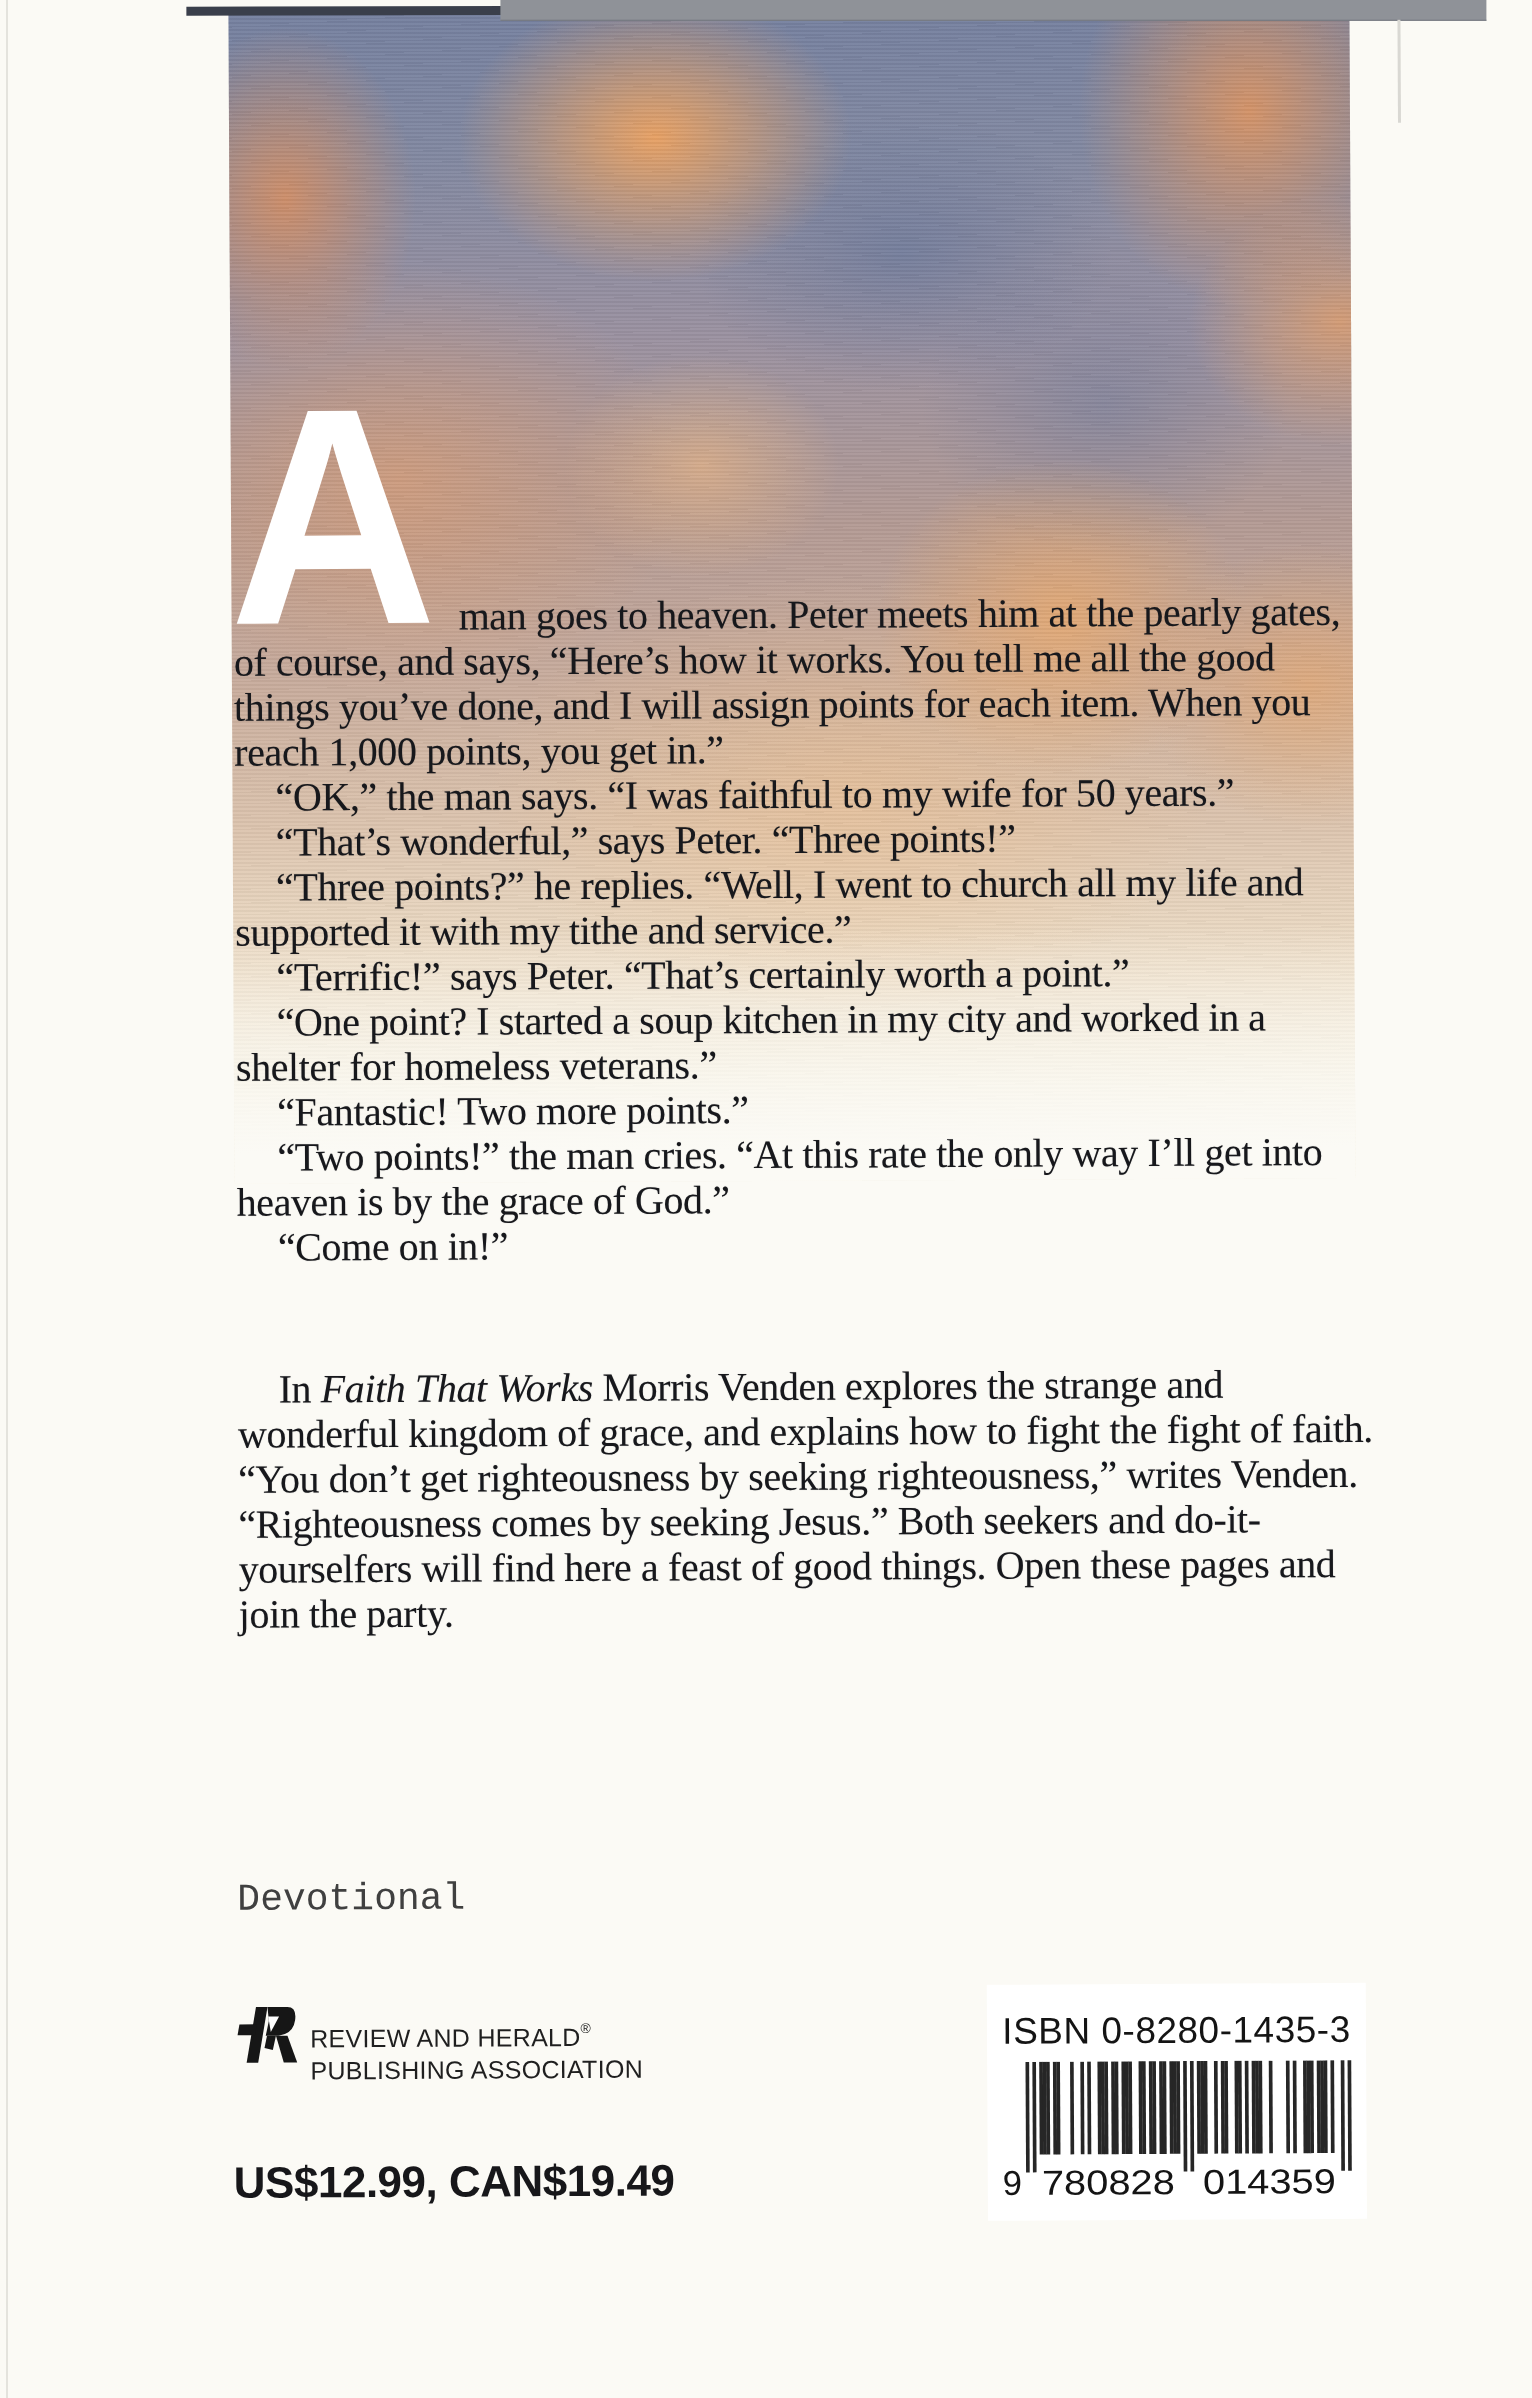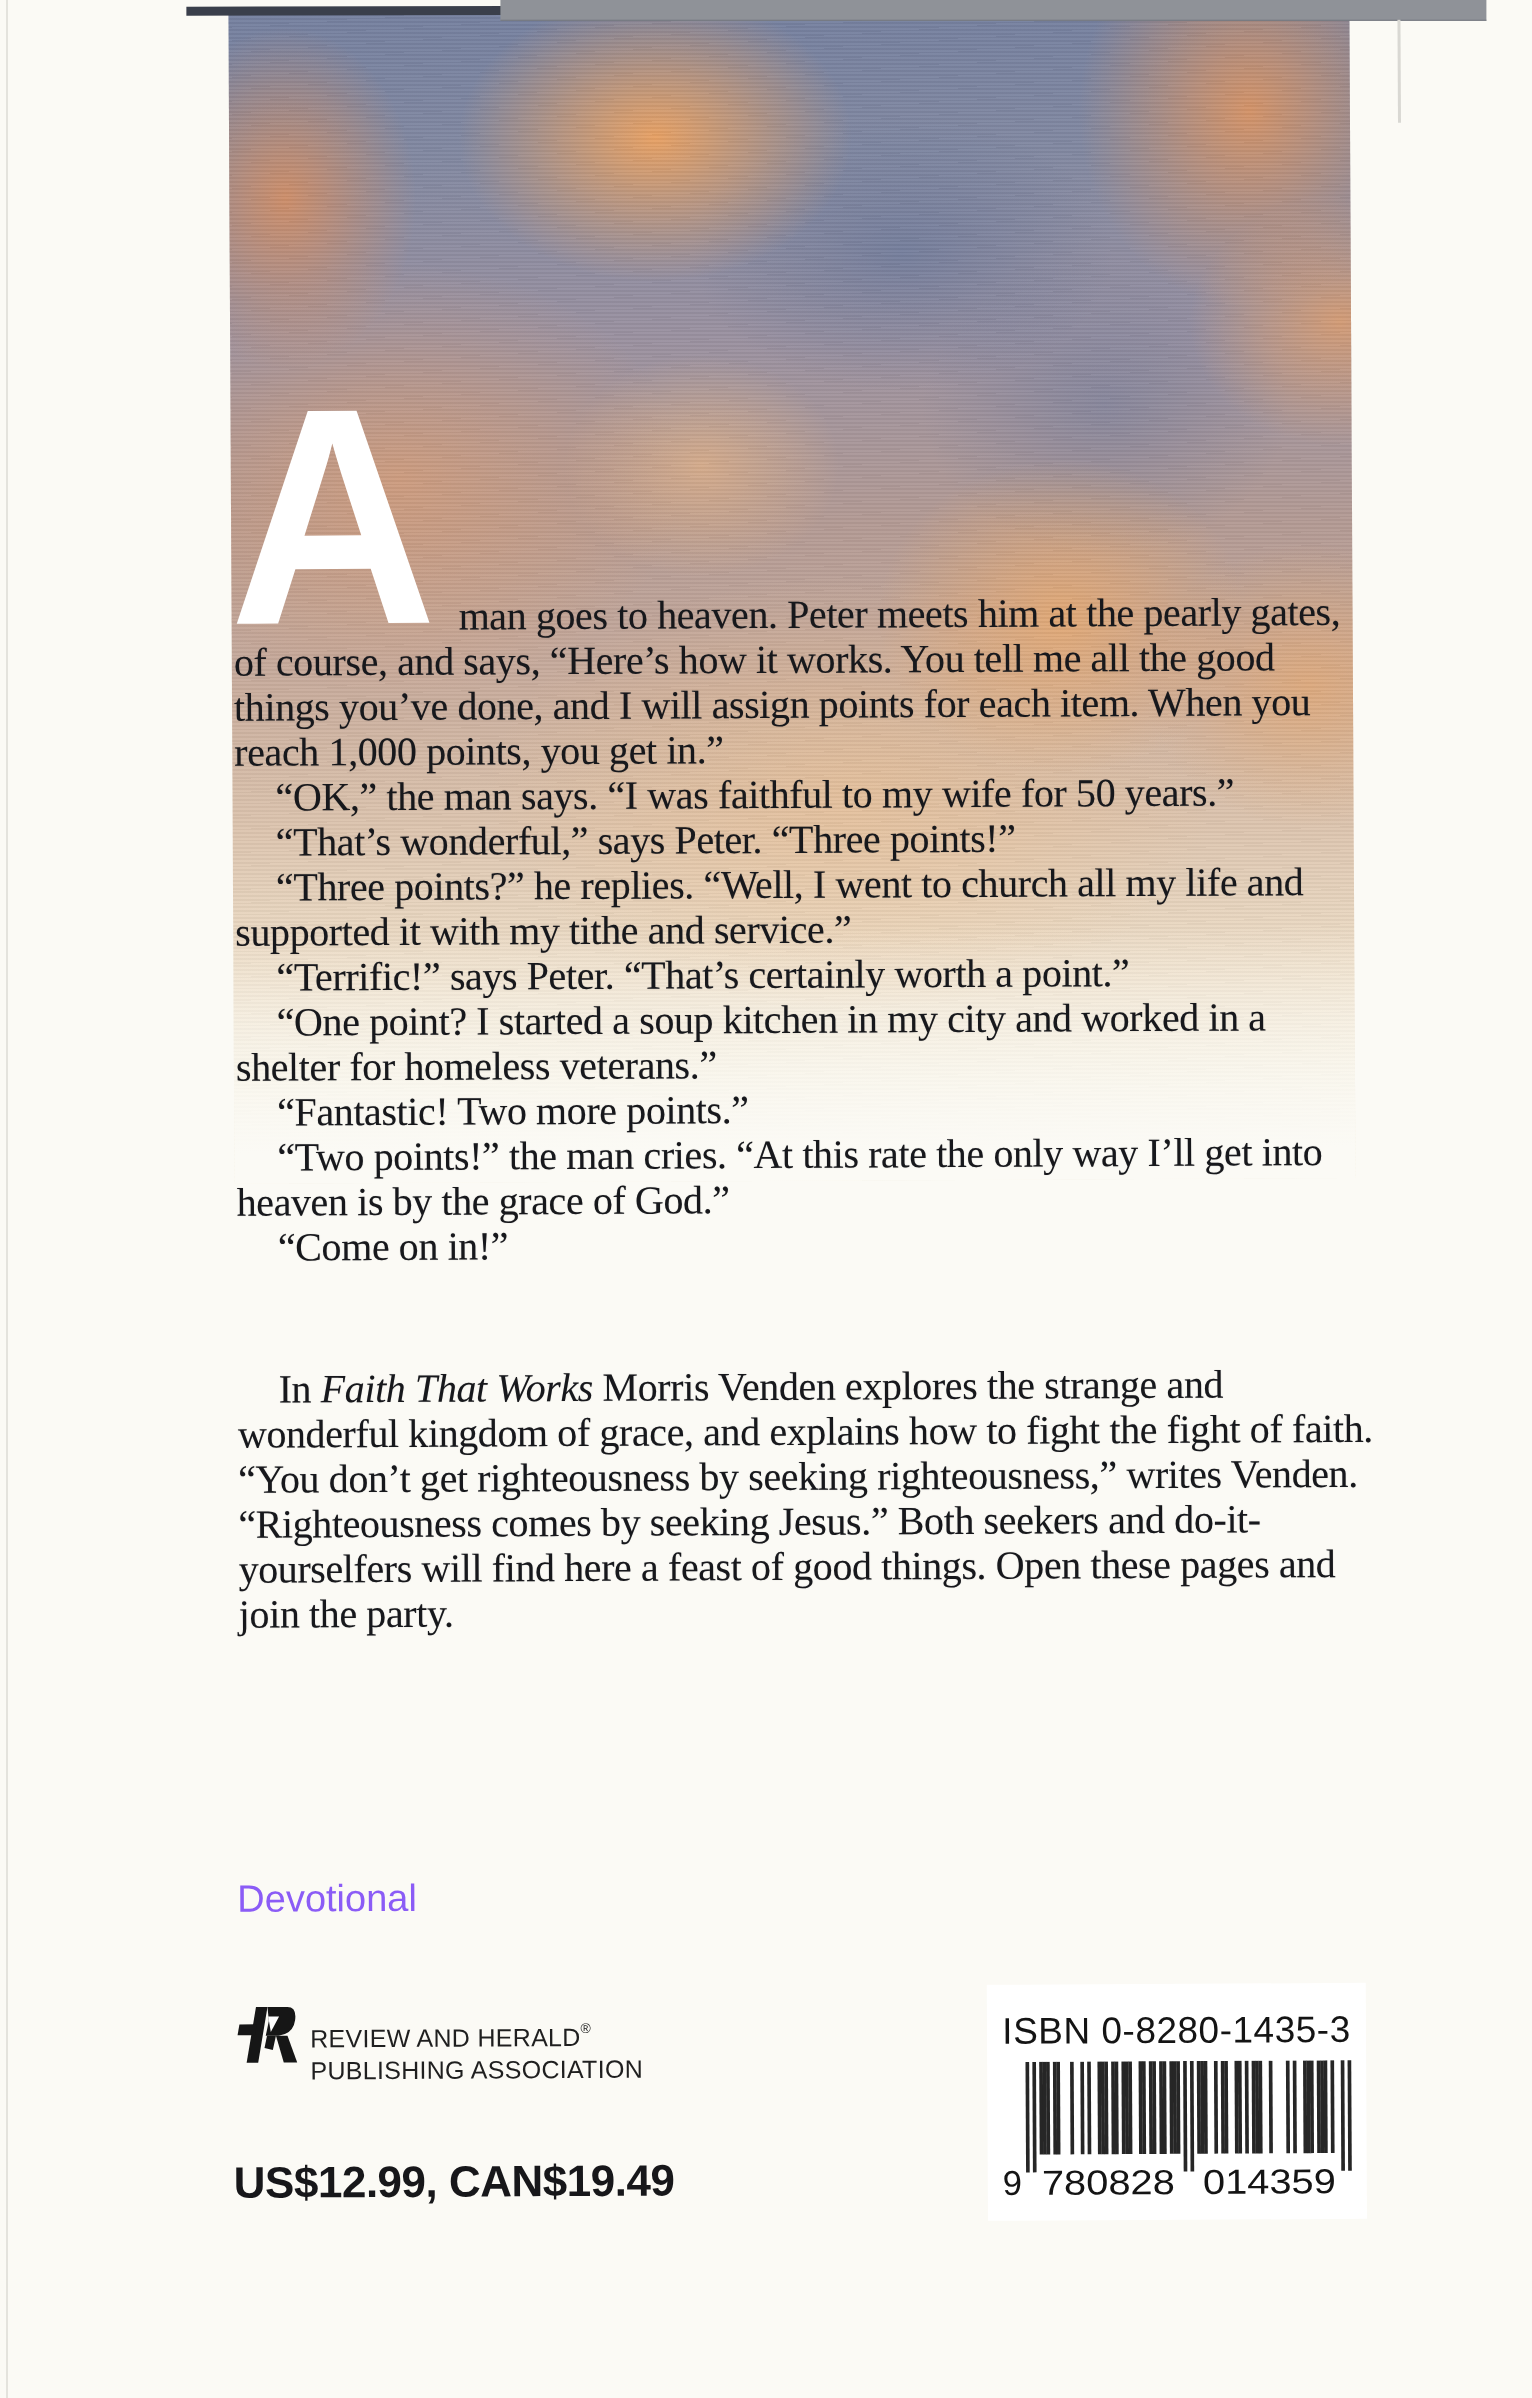--- a/index.html
+++ b/index.html
@@ -67,22 +67,22 @@
     text-shadow:0 0 0.9px rgba(20,20,25,.35);
   }
   .body-text p{margin:0;}
   .body-text p.first{text-indent:225px;}
   .body-text p.indent{text-indent:41px;}
   .body-text p.gap{margin-top:97px;}
   .body-text em{font-style:italic;}
   
   .category{
     position:absolute;left:233px;top:1875px;
-    font-family:Liberation Sans, sans-serif;
-    font-size:38px;color:#8b5cf6;
+    font-family:Liberation Mono, monospace;
+    font-size:38px;color:#404040;
   }
   .publisher{
     position:absolute;left:230px;top:1988px;
     display:flex;align-items:flex-start;gap:11.2px;
   }
   .publisher-logo{width:64px;height:84px;}
   .publisher-text{
     font-family:"Liberation Sans", sans-serif;
     font-size:25px;line-height:32px;letter-spacing:0.3px;
     color:#1f1f1f;padding-top:22.5px;white-space:nowrap;

